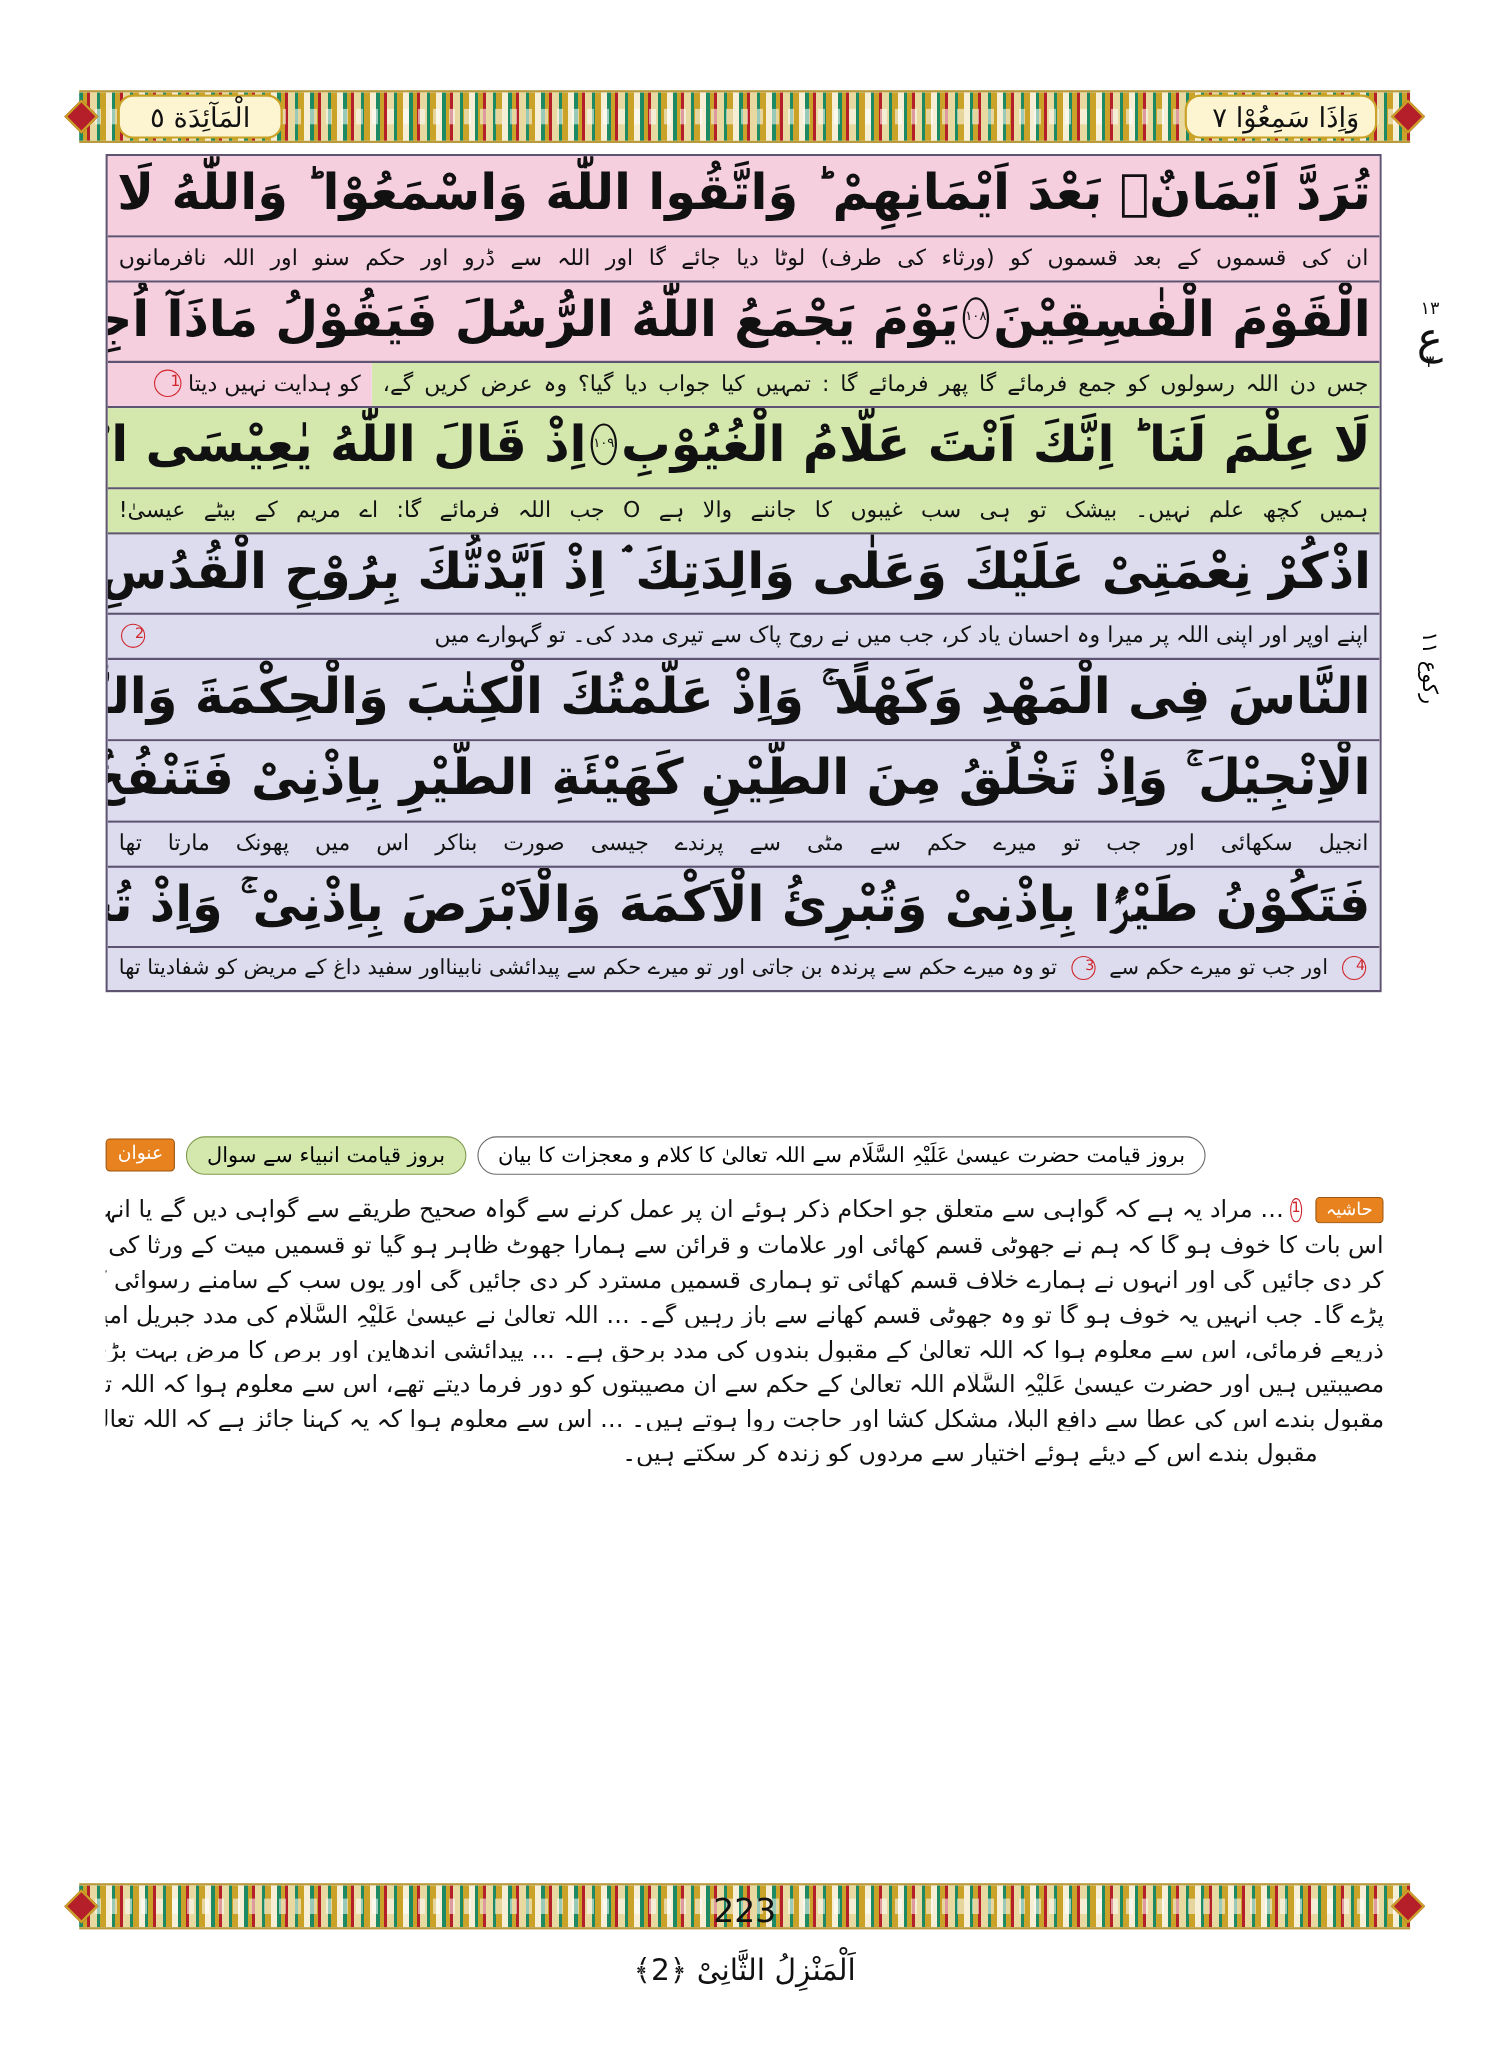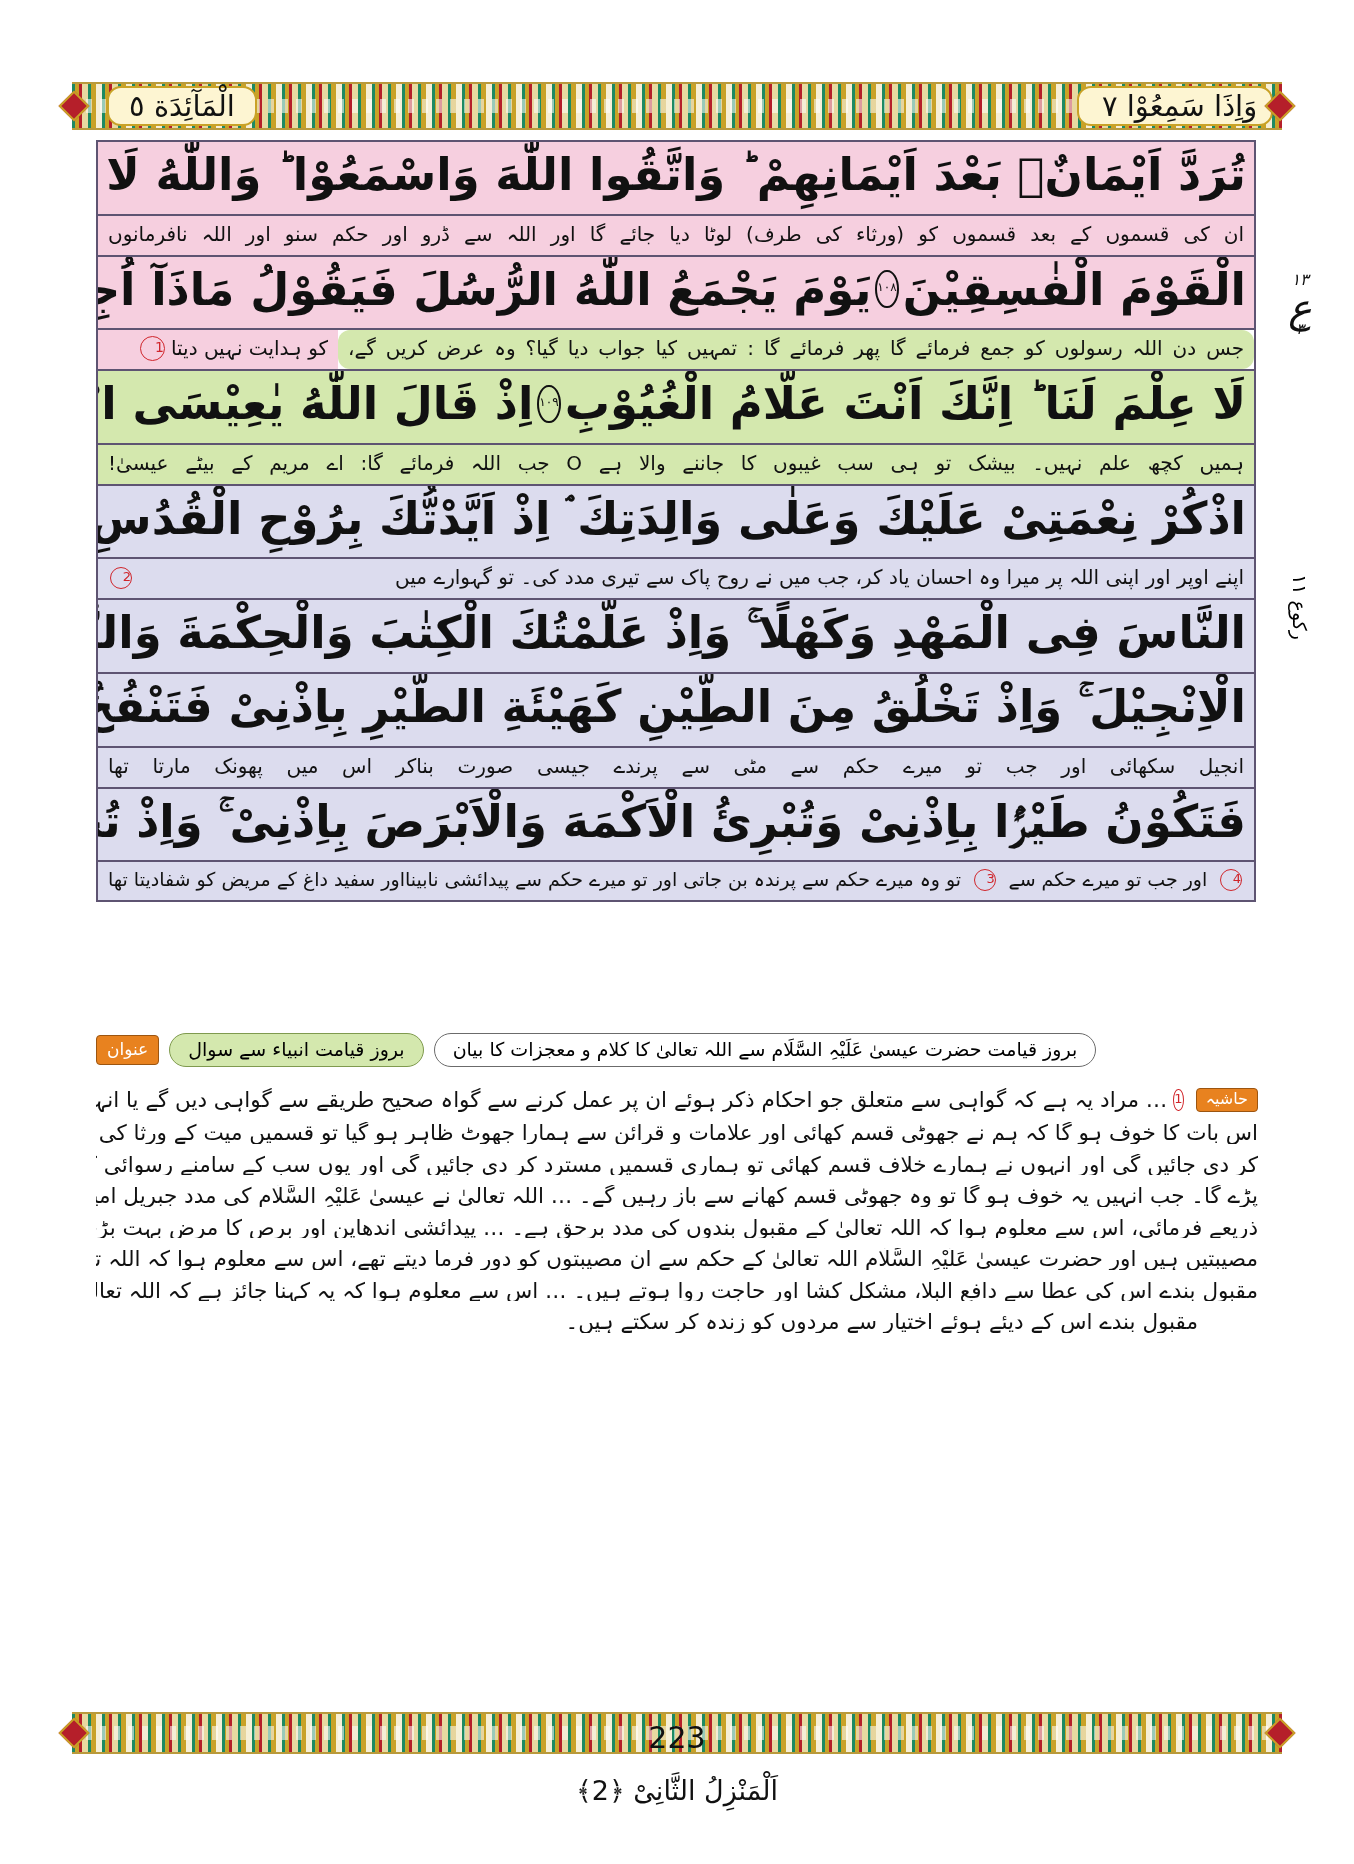--- a/index.html
+++ b/index.html
@@ -62,21 +62,21 @@
     height: 40px;
     min-width: 150px;
     display: flex;
     align-items: center;
     justify-content: center;
     padding: 0 14px;
     box-sizing: border-box;
     z-index: 4;
   }
   .orn-cap span {
-    font-size: 29px;
+    font-size: 25px;
     color: #111;
     white-space: nowrap;
     font-family: "DejaVu Sans", "Liberation Sans", sans-serif;
   }
   .orn-cap.left-cap { right: 1025px; }
   .orn-cap.right-cap { left: 1005px; padding-left: 23px; }
 
   .orn-star {
     position: absolute;
     top: 50%;
@@ -177,21 +177,20 @@
   }
 
   
   .margin-note {
     position: absolute;
     right: 24px;
     width: 60px;
     text-align: center;
     color: #111;
     font-family: "DejaVu Sans", "Liberation Sans", sans-serif;
-    font-style: italic;
   }
   .ruku-mark { top: 272px; }
   .ruku-mark .glyph { font-size: 40px; line-height: 1; }
   .ruku-mark .num-top { font-size: 16px; line-height: 1; }
   .ruku-mark .num-row { font-size: 15px; line-height: 1; margin-top: -6px; }
 
   .rot-note {
     position: absolute;
     right: 22px;
     top: 545px;
@@ -341,21 +340,21 @@
     <div class="band arabic-band bg-pink">
       <span style="width:100%; display:flex; align-items:center; justify-content:space-between;">
         <span>الْقَوْمَ الْفٰسِقِيْنَ</span>
         <span class="ayah-num">١٠٨</span>
         <span>يَوْمَ يَجْمَعُ اللّٰهُ الرُّسُلَ فَيَقُوْلُ مَاذَآ اُجِبْتُمْ ؕ قَالُوْا</span>
       </span>
     </div>
 
     <div class="band">
       <div class="split">
-        <div class="seg seg-green urdu-band" style="flex:1 1 auto;border-radius:12px;">
+        <div class="seg seg-green urdu-band" style="flex:1 1 auto;">
           <span style="width:100%">جس دن اللہ رسولوں کو جمع فرمائے گا پھر فرمائے گا : تمہیں کیا جواب دیا گیا؟ وہ عرض کریں گے،</span>
         </div>
         <div class="seg seg-pink urdu-band" style="flex:0 0 220px; display:flex; align-items:center; justify-content:flex-start; gap:4px;">
           <span>کو ہدایت نہیں دیتا</span>
           <span class="fn-ref big">1</span>
         </div>
       </div>
     </div>
 
     <div class="band arabic-band bg-green">

